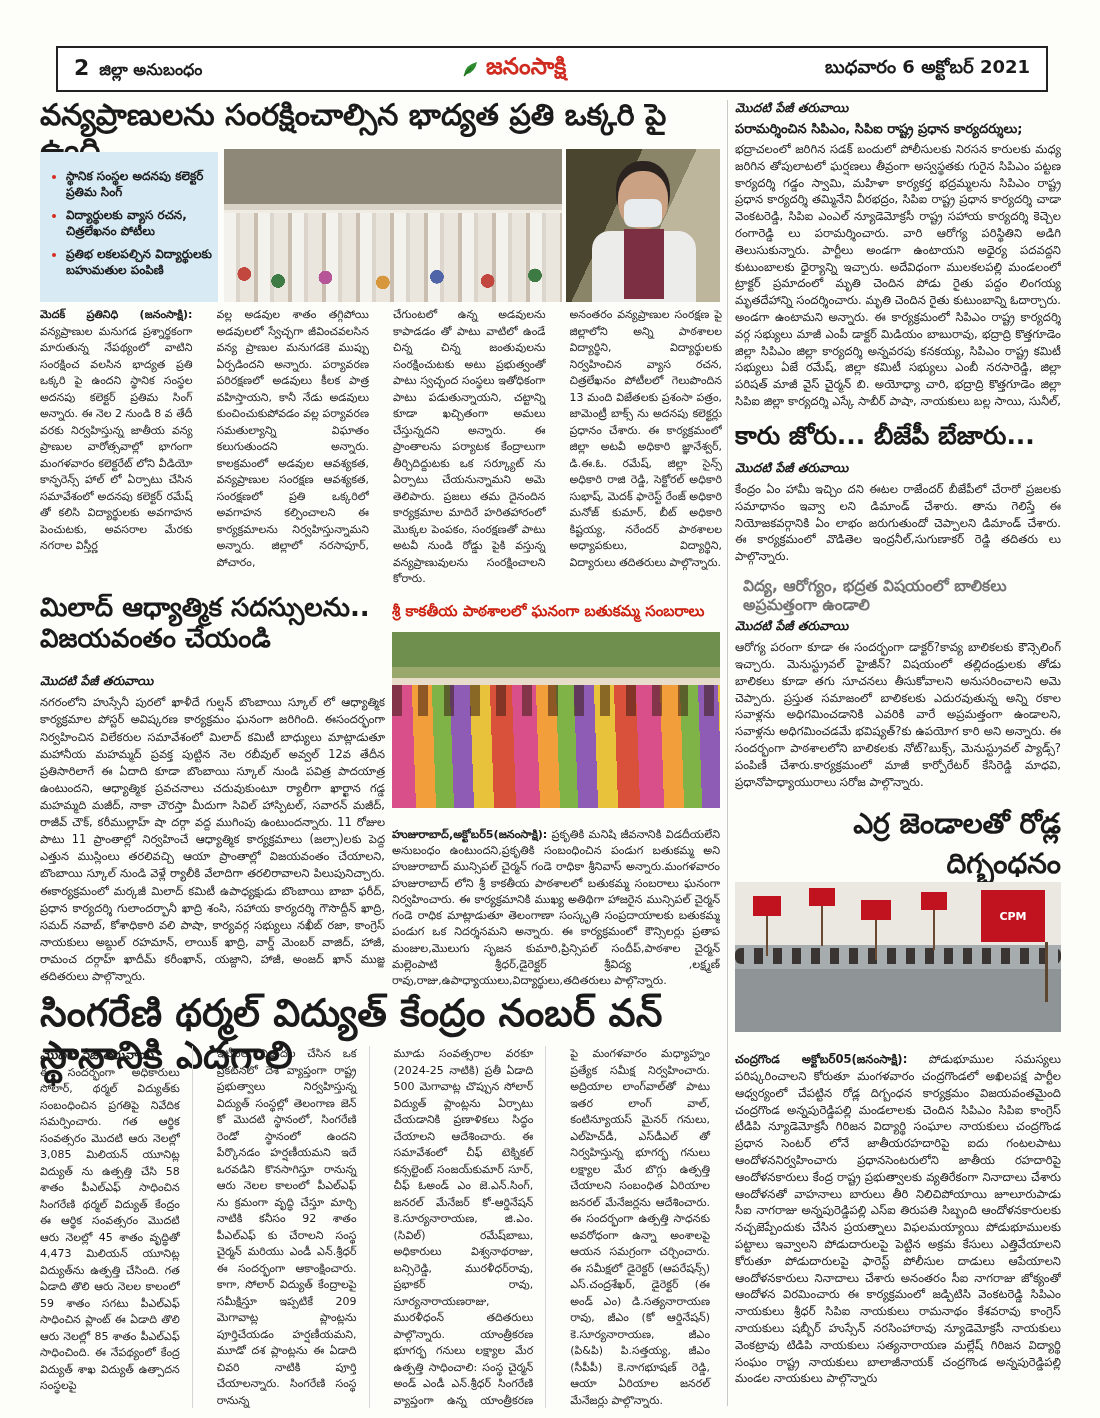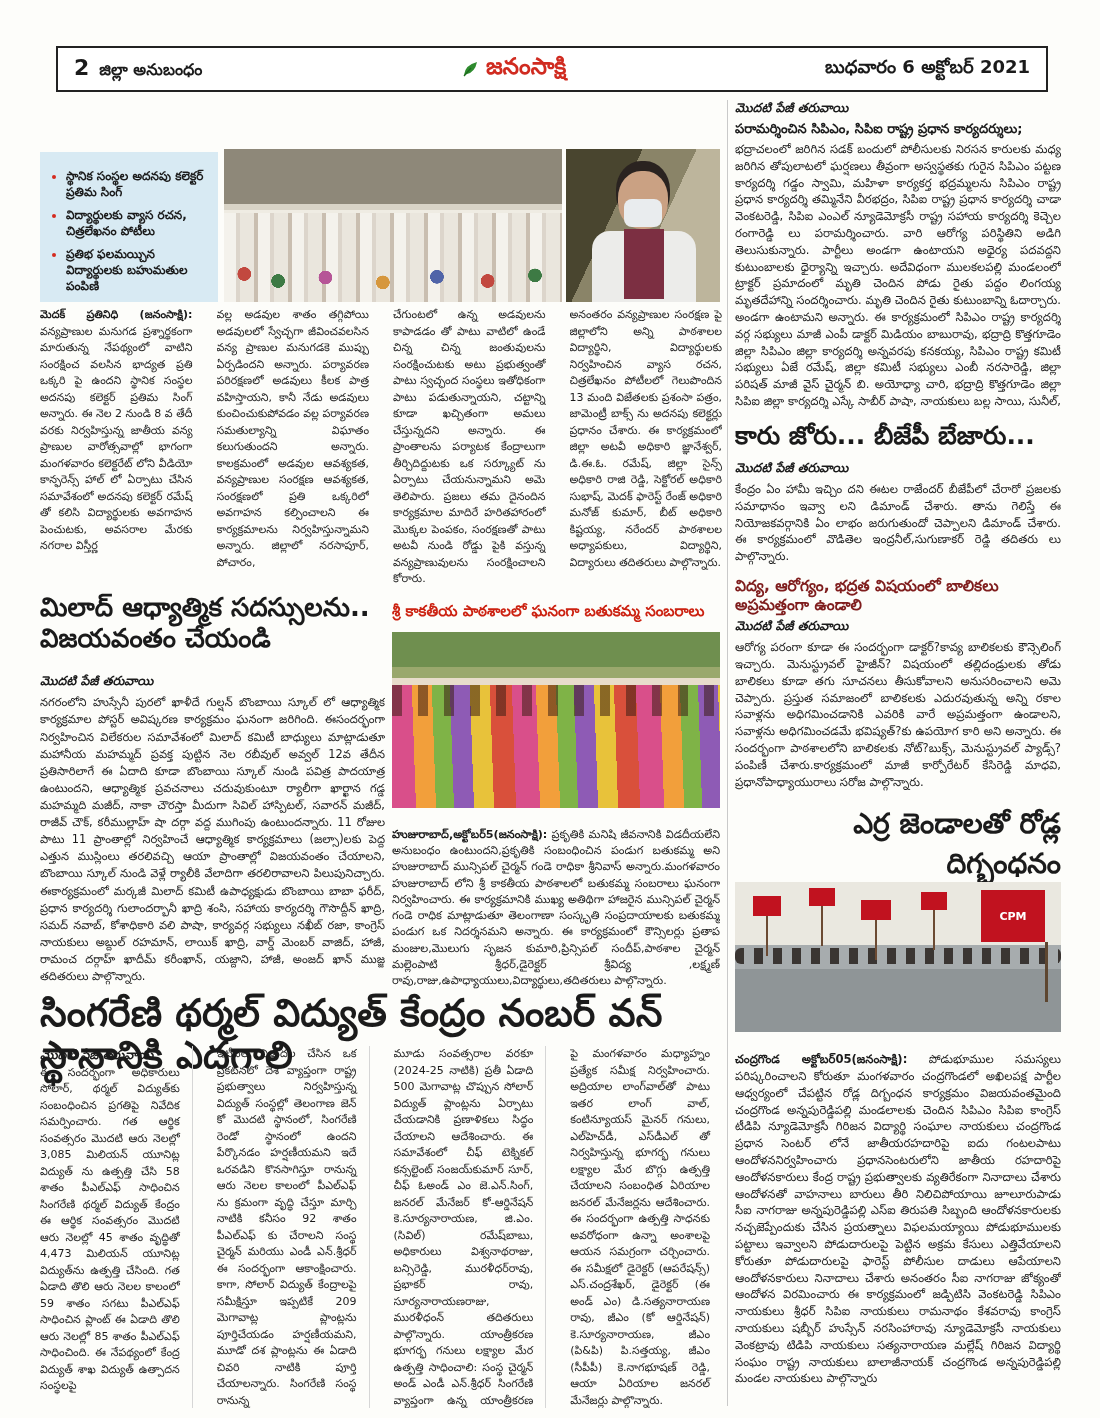--- a/index.html
+++ b/index.html
@@ -71,21 +71,21 @@
   .bathu-body{position:absolute;left:392px;top:827px;width:328px;height:176px;font-size:11.2px;line-height:1.45;overflow:hidden;}
   
   .vrule{position:absolute;left:727px;top:100px;bottom:12px;width:1px;background:#c9c9c9;}
   .rzone{position:absolute;left:735px;top:98px;width:326px;height:1312px;display:flex;flex-direction:column;overflow:hidden;}
   .rz-h-red{font-size:20px;font-weight:bold;color:#a8271c;line-height:1.15;margin-bottom:4px;}
   .rz-lead{font-size:13px;font-weight:bold;margin-bottom:2px;}
   .rz-body{font-size:11.6px;line-height:1.45;text-align:justify;overflow:hidden;}
   #kcr-body{height:268px;}
   .rz-h-blk1{font-size:25px;font-weight:bold;margin:12px 0 2px 0;}
   #car-body{height:84px;}
-  .rz-h-red2{font-size:15.5px;font-weight:bold;color:#7f1d1d;margin:12px 0 2px 0;line-height:1.2;}
+  .rz-h-red2{font-size:15.5px;font-weight:bold;color:#737373;margin:12px 0 2px 8px;line-height:1.2;}
   #girls-body{height:156px;}
   .rz-h-blk2{font-size:28px;font-weight:bold;margin:12px 0 6px 0;text-align:right;}
   #chandra-body{margin-top:158px;flex:1;}
   
   .h1b{position:absolute;left:40px;top:993px;width:690px;font-size:38px;font-weight:bold;line-height:1.1;}
   #a3cols{left:40px;top:1046px;width:682px;height:362px;}
   .colrule .col{border-right:1px solid #d6d6d6;padding-right:12px;}
   .colrule .col:last-child{border-right:none;}
 </style>
 </head>
@@ -101,25 +101,26 @@
     <div class="masthead">
       <svg class="leaf" viewBox="0 0 20 20">
         <path d="M3 16 Q4 6 16 3 Q14 13 6 15 Z" fill="#2e8b2e"></path>
         <path d="M3 17 L10 9" stroke="#1d6b1d" stroke-width="1.4" fill="none"></path>
       </svg>
       <span>జనంసాక్షి</span>
     </div>
     <span class="hdate">బుధవారం 6 అక్టోబర్ 2021</span>
   </div>
 
+  <div class="h1">వన్యప్రాణులను సంరక్షించాల్సిన భాద్యత ప్రతి ఒక్కరి పై ఉంది</div>
 
   <ul class="bullets">
     <li>స్థానిక సంస్థల అదనపు కలెక్టర్ ప్రతిమ సింగ్</li>
     <li>విద్యార్థులకు వ్యాస రచన, చిత్రలేఖనం పోటీలు</li>
-    <li>ప్రతిభ ఫలమయ్చిన విద్యార్థులకు బహుమతుల పంపిణి</li>
+    <li>ప్రతిభ లకలపల్చిన విద్యార్థులకు బహుమతుల పంపిణి</li>
   </ul>
 
   <div class="photo ph-group">
     <div class="crowd"></div>
     <div class="dots"></div>
   </div>
   <div class="photo ph-portrait">
     <div class="p-coat"></div>
     <div class="p-scarf"></div>
     <div class="p-head"></div>

